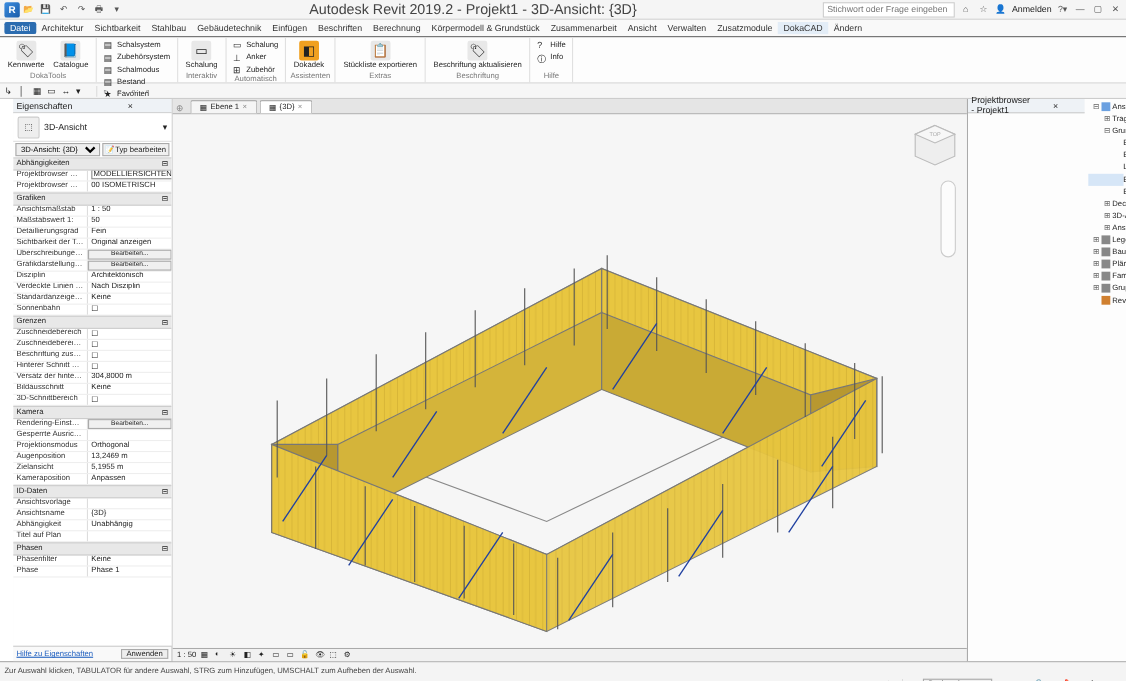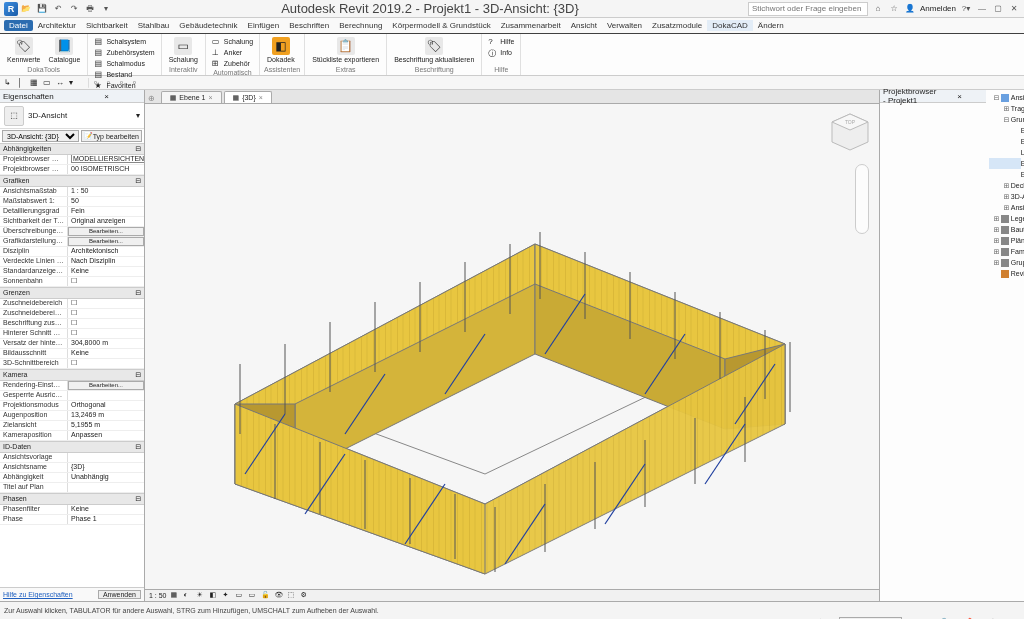--- a/index.html
+++ b/index.html
@@ -22,21 +22,21 @@
   .ribbon-btn-lg { display:flex; flex-direction:column; align-items:center; gap:1px; padding:1px 3px; }
   .ribbon-btn-lg .icon { width:18px; height:18px; border-radius:2px; display:flex; align-items:center; justify-content:center; font-size:12px; }
   .ribbon-btn-lg .lbl { font-size:7px; text-align:center; }
   .ribbon-btn-sm { display:flex; align-items:center; gap:2px; padding:0 2px; height:11px; }
   .ribbon-btn-sm .icon { width:10px; height:10px; }
   .ribbon-btn-sm .lbl { font-size:7px; }
   .ribbon-group .grp-label { font-size:7px; color:#777; text-align:center; }
   .toolbar2 { height:14px; background:#f6f6f6; border-bottom:1px solid #ccc; display:flex; align-items:center; padding:0 4px; gap:3px; }
   .toolbar2 .t2-icon { width:10px; height:10px; }
 
-  .main { display:flex; height: 511px; }
+  .main { display:flex; height: 511px; padding-left: 12px; }
   .panel-props { width:145px; border-right:1px solid #aaa; background:#f9f9f9; display:flex; flex-direction:column; }
   .panel-header { height:13px; background:#eef2f6; border-bottom:1px solid #ccc; display:flex; align-items:center; padding:0 3px; font-size:8px; }
   .panel-header span { flex:1; }
   .panel-header .close { width:10px; text-align:center; }
   .prop-type { height:26px; display:flex; align-items:center; padding:2px 4px; gap:4px; border-bottom:1px solid #ddd; background:#fff; }
   .prop-type .cube { width:20px; height:20px; background:#eee; border:1px solid #ccc; border-radius:2px; display:flex; align-items:center; justify-content:center; }
   .prop-filter { height:14px; display:flex; align-items:center; padding:1px 2px; gap:2px; background:#fff; }
   .prop-filter select { flex:1; font-size:7px; height:12px; border:1px solid #aaa; }
   .prop-filter .edit-btn { font-size:7px; border:1px solid #aaa; background:#f0f0f0; padding:0 2px; height:12px; display:flex; align-items:center; }
   .prop-grid { flex:1; overflow:auto; background:#fff; }

